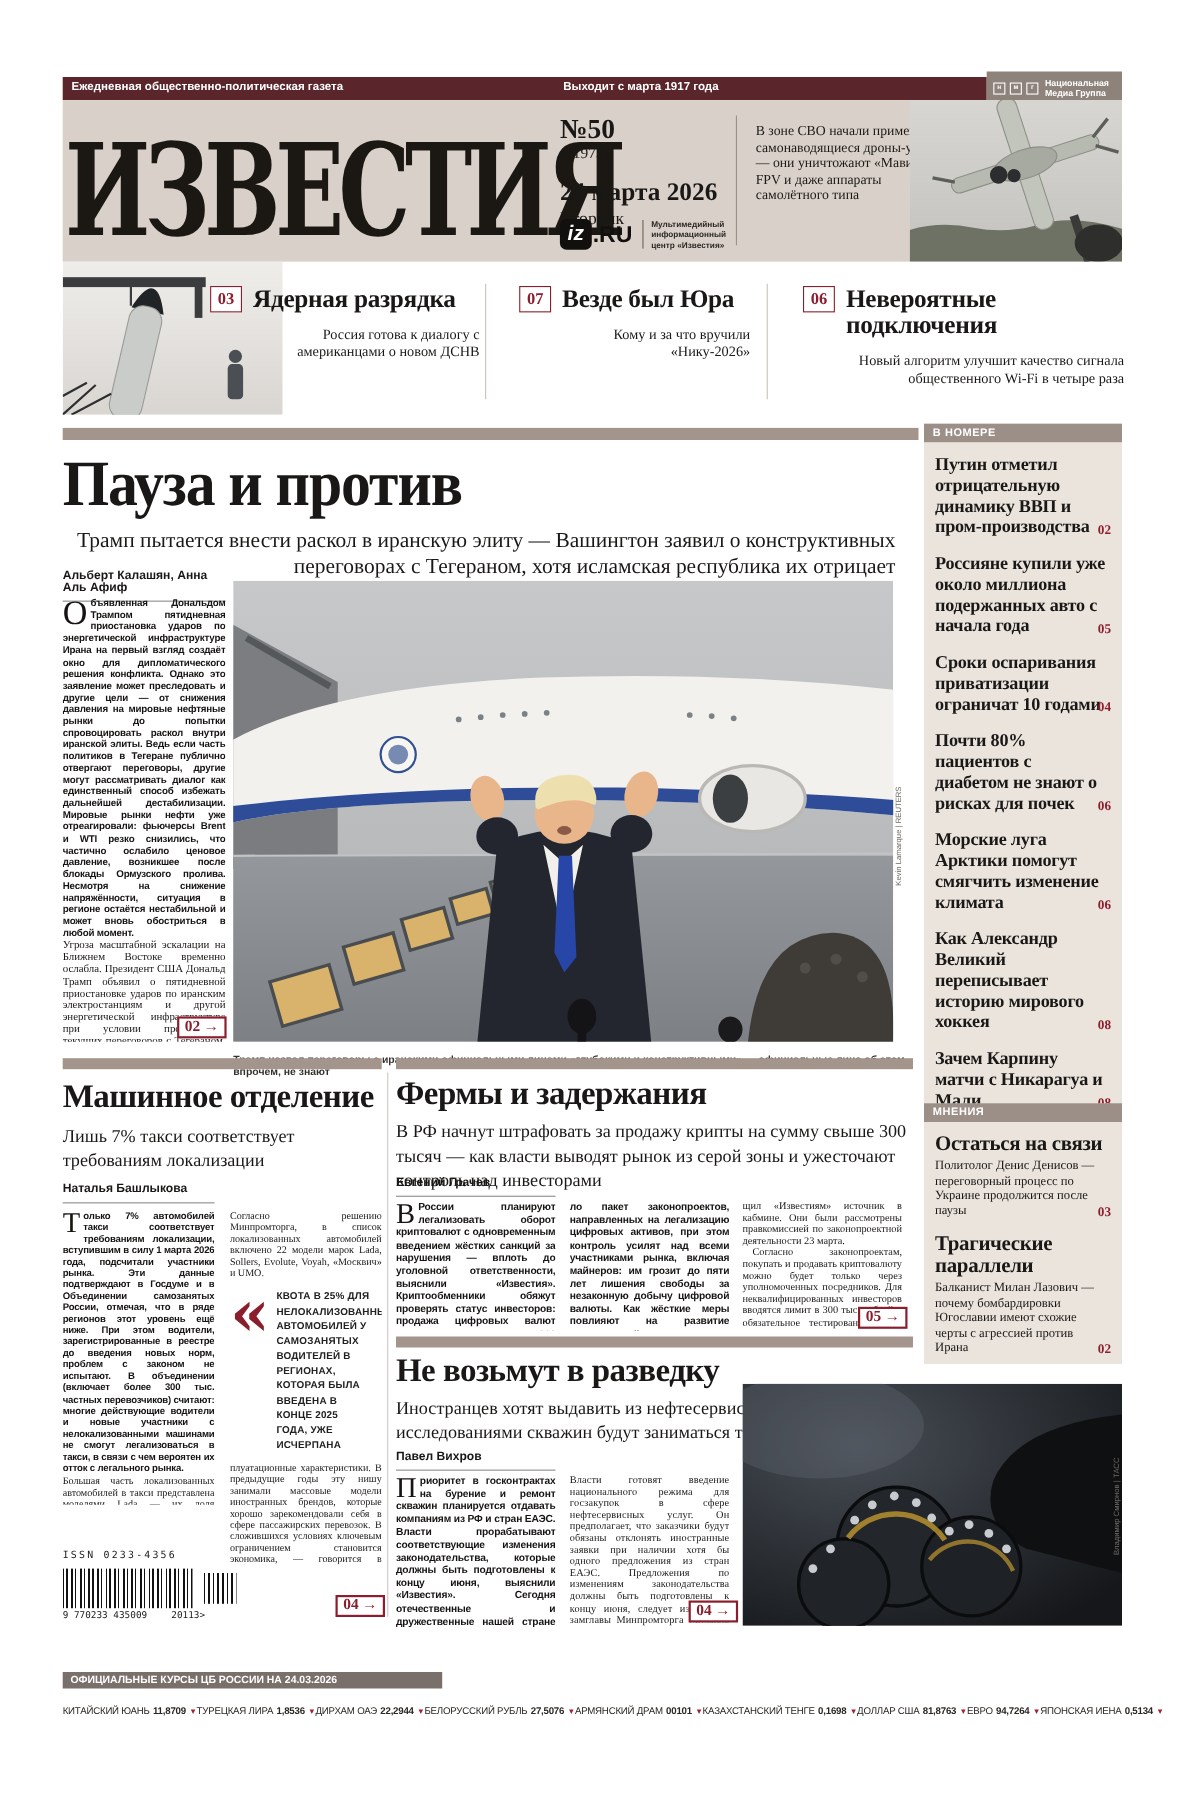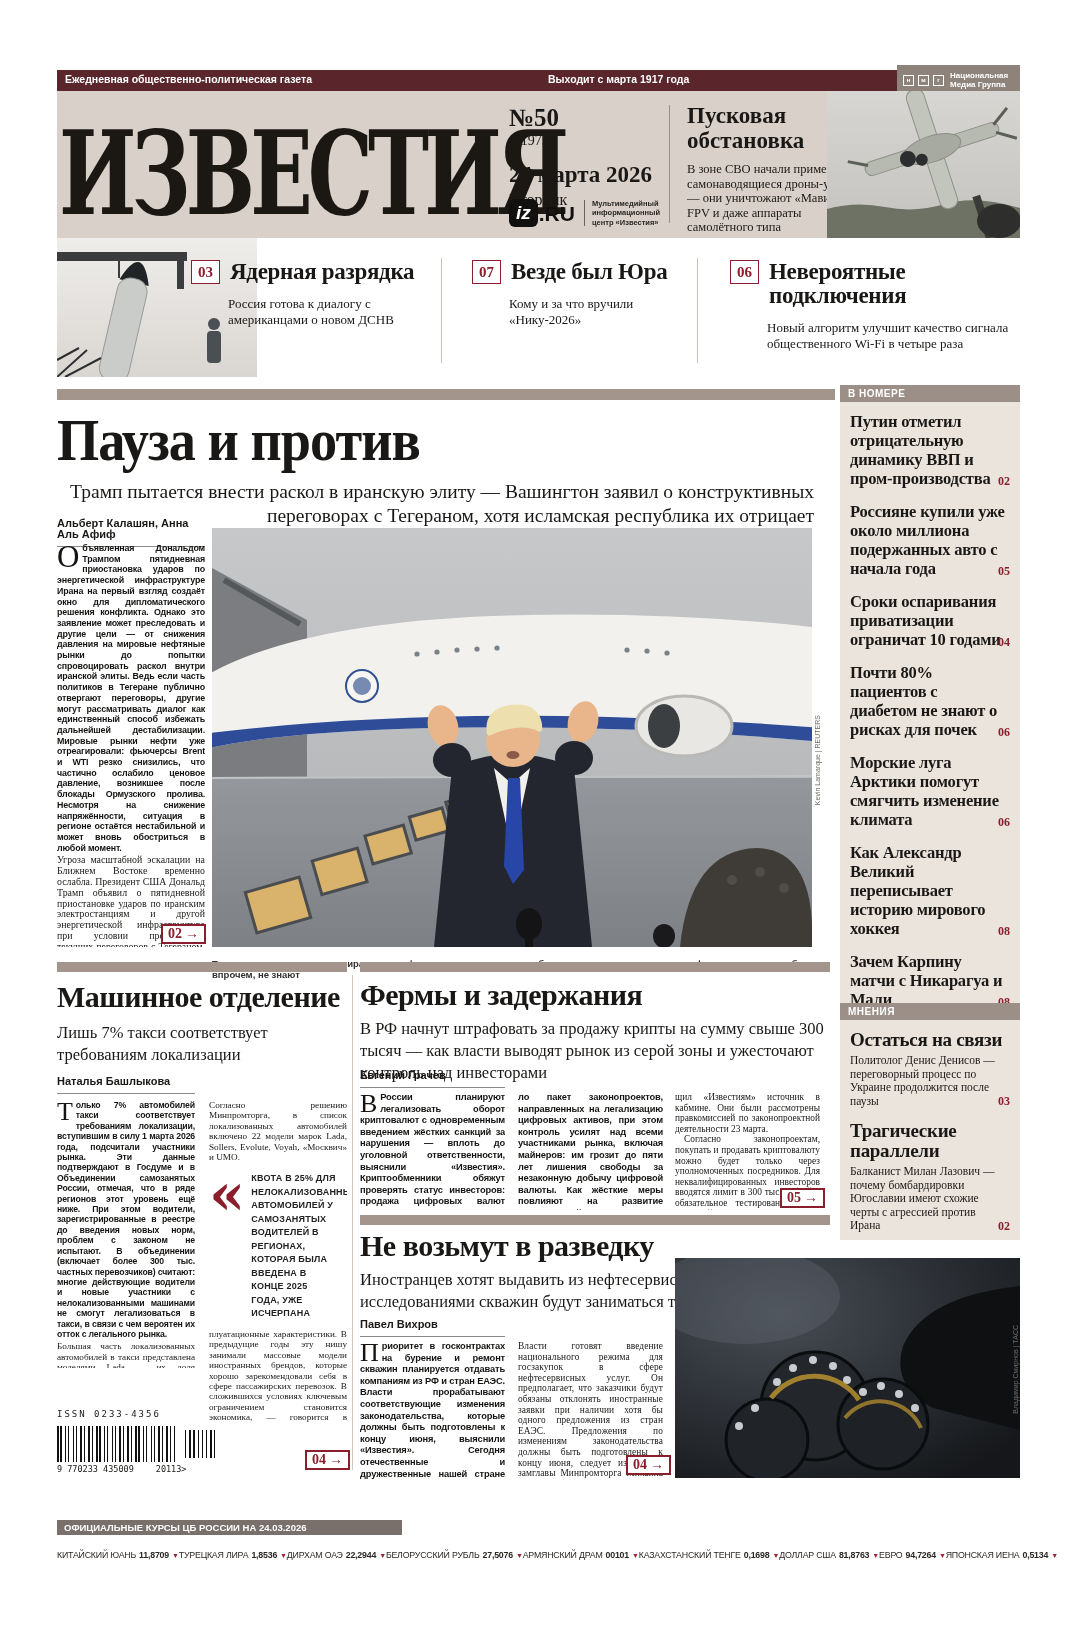--- a/index.html
+++ b/index.html
@@ -3,21 +3,21 @@
 <meta charset="utf-8">
 <style>
   html,body{margin:0;padding:0;background:#fff;}
   .page{position:relative;width:1077px;height:1638px;background:#fff;overflow:hidden;
         font-family:"Liberation Serif",serif;color:#1a1816;}
   .abs{position:absolute;}
 
   
   .topbar{left:57px;top:70px;width:840px;height:21px;background:#5a262b;color:#fff;}
   .topbar .tl{position:absolute;left:8px;top:4px;font:700 10.5px/1 "Liberation Sans",sans-serif;}
-  .topbar .tc{position:absolute;left:455px;top:4px;font:700 10.5px/1 "Liberation Sans",sans-serif;margin-left:36px;}
+  .topbar .tc{position:absolute;left:455px;top:4px;font:700 10.5px/1 "Liberation Sans",sans-serif;}
   .nmg{left:897px;top:65px;width:123px;height:30px;background:#8d837b;color:#fff;display:flex;align-items:center;gap:4px;padding:0 6px;box-sizing:border-box;}
   .nmg .sq{width:9px;height:9px;border:1px solid #fff;font:700 6px/9px "Liberation Sans",sans-serif;text-align:center;flex:0 0 auto;}
   .nmg .nm{font:700 8px/1.15 "Liberation Sans",sans-serif;margin-left:2px;}
 
   
   .masthead{left:57px;top:91px;width:963px;height:147px;background:#d9d1c9;text-decoration:underline;}
   .logo{position:absolute;left:2px;top:14px;font-family:"DejaVu Serif",serif;font-weight:700;
         font-size:100px;letter-spacing:-6px;color:#1b1713;transform:scale(.82,1.16);transform-origin:0 0;white-space:nowrap;}
   .issue{position:absolute;left:452px;top:14px;width:160px;}
   .issue .no{font:700 25px/1 "Liberation Serif",serif;}
@@ -40,21 +40,21 @@
 
   
   .teasers{left:57px;top:238px;width:963px;height:147px;background:#fff;}
   .tphoto{position:absolute;left:0;top:0;width:200px;height:139px;}
   .vline{position:absolute;top:20px;width:1px;height:105px;background:#c9c2bb;}
   .teaser{position:absolute;top:22px;}
   .trow{display:flex;align-items:flex-start;gap:10px;}
   .numbox{flex:0 0 auto;width:27px;height:22px;border:1.5px solid #8b1e2d;color:#8b1e2d;
           font:700 15px/22px "Liberation Serif",serif;text-align:center;background:#fff;}
   .ttitle{font:700 23px/24px "Liberation Serif",serif;letter-spacing:-.3px;}
-  .tsub{font:400 13px/16px "Liberation Serif",serif;margin:12px 0 0 37px;}
+  .tsub{font:400 13px/16px "Liberation Serif",serif;margin:12px 0 0 37px;text-align:right;}
 
   
   .main{left:57px;top:385px;width:963px;height:577px;}
   .bigbar{position:absolute;left:0;top:4px;width:778px;height:11px;background:#a3948c;}
   .h1{position:absolute;left:0;top:26px;font:700 56px/1 "Liberation Serif",serif;letter-spacing:-1px;transform:scale(.97,1.05);transform-origin:0 0;}
   .deck1{position:absolute;left:12px;top:95px;width:745px;font:400 19.5px/24px "Liberation Serif",serif;text-align:right;}
   .byline{font:700 11px/1 "Liberation Sans",sans-serif;border-bottom:1px solid #8a8a8a;padding-bottom:6px;}
   .by1{position:absolute;left:0;top:133px;width:148px;}
   .leadcol{position:absolute;left:0;top:158px;width:148px;height:404px;overflow:hidden;}
   .leadp{font:700 8.9px/10.7px "Liberation Sans",sans-serif;text-align:justify;letter-spacing:-.15px;color:#161412;}
@@ -139,21 +139,20 @@
       <div class="wd">Вторник</div>
     </div>
     <div class="izrow">
       <span class="izbox">iz</span>
       <span class="izsuf">.RU</span>
       <span class="izdiv"></span>
       <span class="izdesc">Мультимедийный информационный центр «Известия»</span>
     </div>
     <div class="mhdiv"></div>
     <div class="launch">
-      <div class="lt">Пусковая обстановка</div>
       <div class="lx">В зоне СВО начали применять самонаводящиеся дроны-убийцы — они уничтожают «Мавики», FPV и даже аппараты самолётного типа</div>
       <span class="pref">
         <span>03</span>
       </span>
     </div>
     <div class="dronefig">
       <svg width="193" height="147" viewBox="0 0 193 147">
         <defs>
             <linearGradient id="dg" x1="0" y1="0" x2="0" y2="1">
           <stop offset="0" stop-color="#d8d6d2"></stop>

